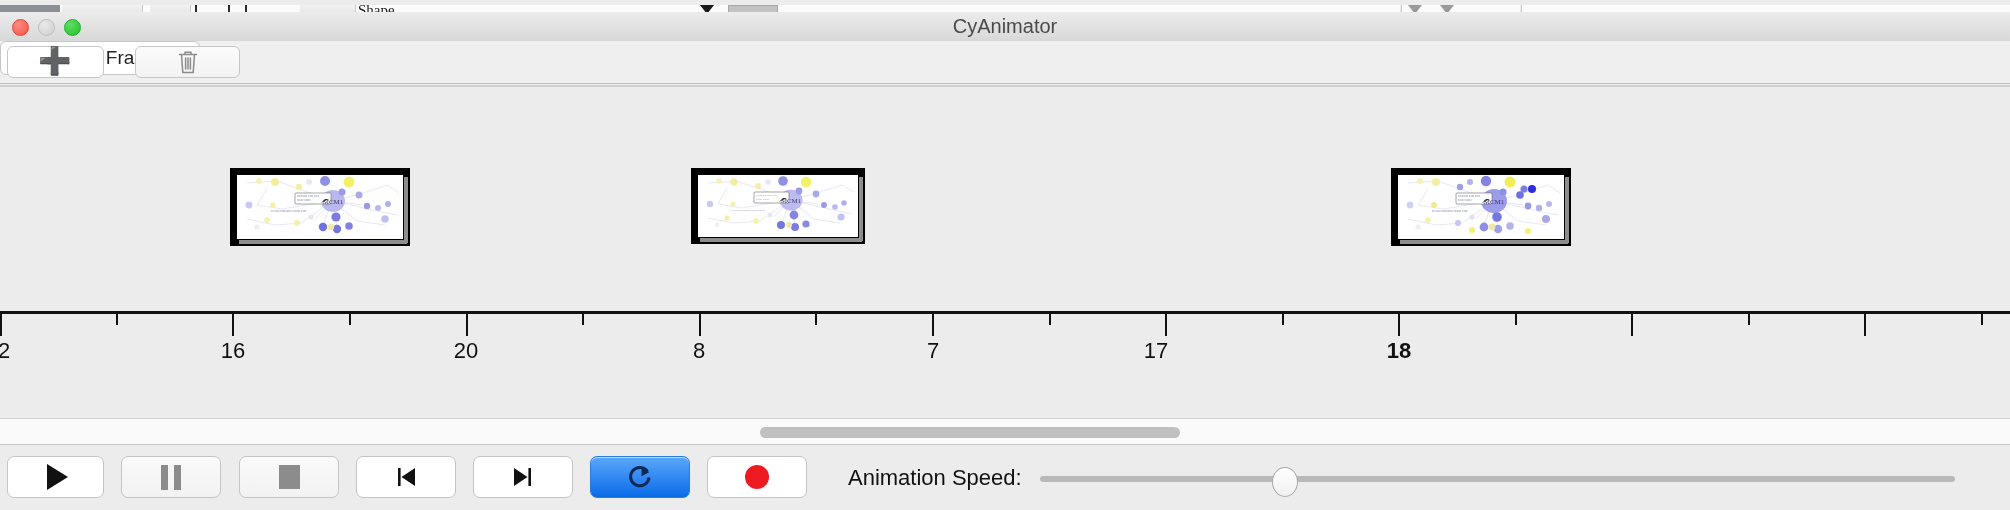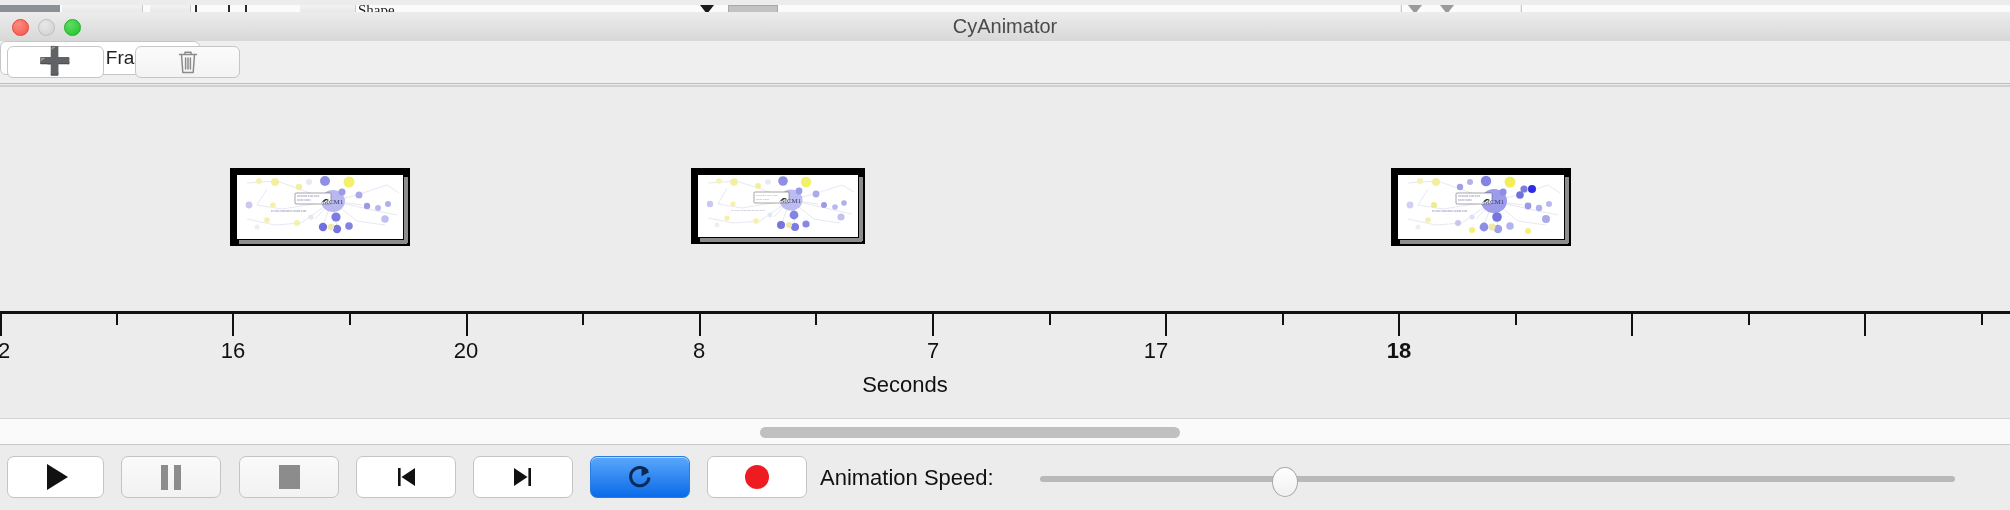--- a/index.html
+++ b/index.html
@@ -327,23 +327,20 @@
   <div class="tick major" style="left:1864px;"></div>
 
   <div class="tlabel" style="left:4px;">2</div>
   <div class="tlabel" style="left:233px;">16</div>
   <div class="tlabel" style="left:466px;">20</div>
   <div class="tlabel" style="left:699px;">8</div>
   <div class="tlabel" style="left:933px;">7</div>
   <div class="tlabel" style="left:1156px;">17</div>
   <div class="tlabel" style="left:1399px;font-weight:bold;">18</div>
 
-  <div class="axis-title">
-    <span>Seconds</span>
-  </div>
 
   <div class="sbar">
     <div class="sthumb" style="left:760px;width:420px;"></div>
   </div>
 
   <div class="ctrl">
 
     <div class="cbtn enabled" style="left:7px;width:97px;">
       <span class="g-play"></span>
     </div>
@@ -377,19 +374,19 @@
       <svg width="28" height="28" viewBox="0 0 28 28">
         <path d="M21.5 8.5 A9.2 9.2 0 1 0 23 14.5" fill="none" stroke="#0a2a55" stroke-width="3" stroke-linecap="butt"></path>
         <path d="M15.5 3.2 L23.2 9.2 L15.5 13.2 Z" fill="#0a2a55"></path>
       </svg>
     </div>
 
     <div class="cbtn enabled" style="left:707px;width:100px;">
       <span class="g-record"></span>
     </div>
 
-    <div class="speed-label" style="left:820px;">Animation Speed:</div>
+    <div class="speed-label" style="left:848px;">Animation Speed:</div>
 
     <div class="slider-track" style="left:1040px;width:915px;"></div>
     <div class="slider-knob" style="left:1272px;"></div>
   </div>
 
 </div>
 
 </body></html>

